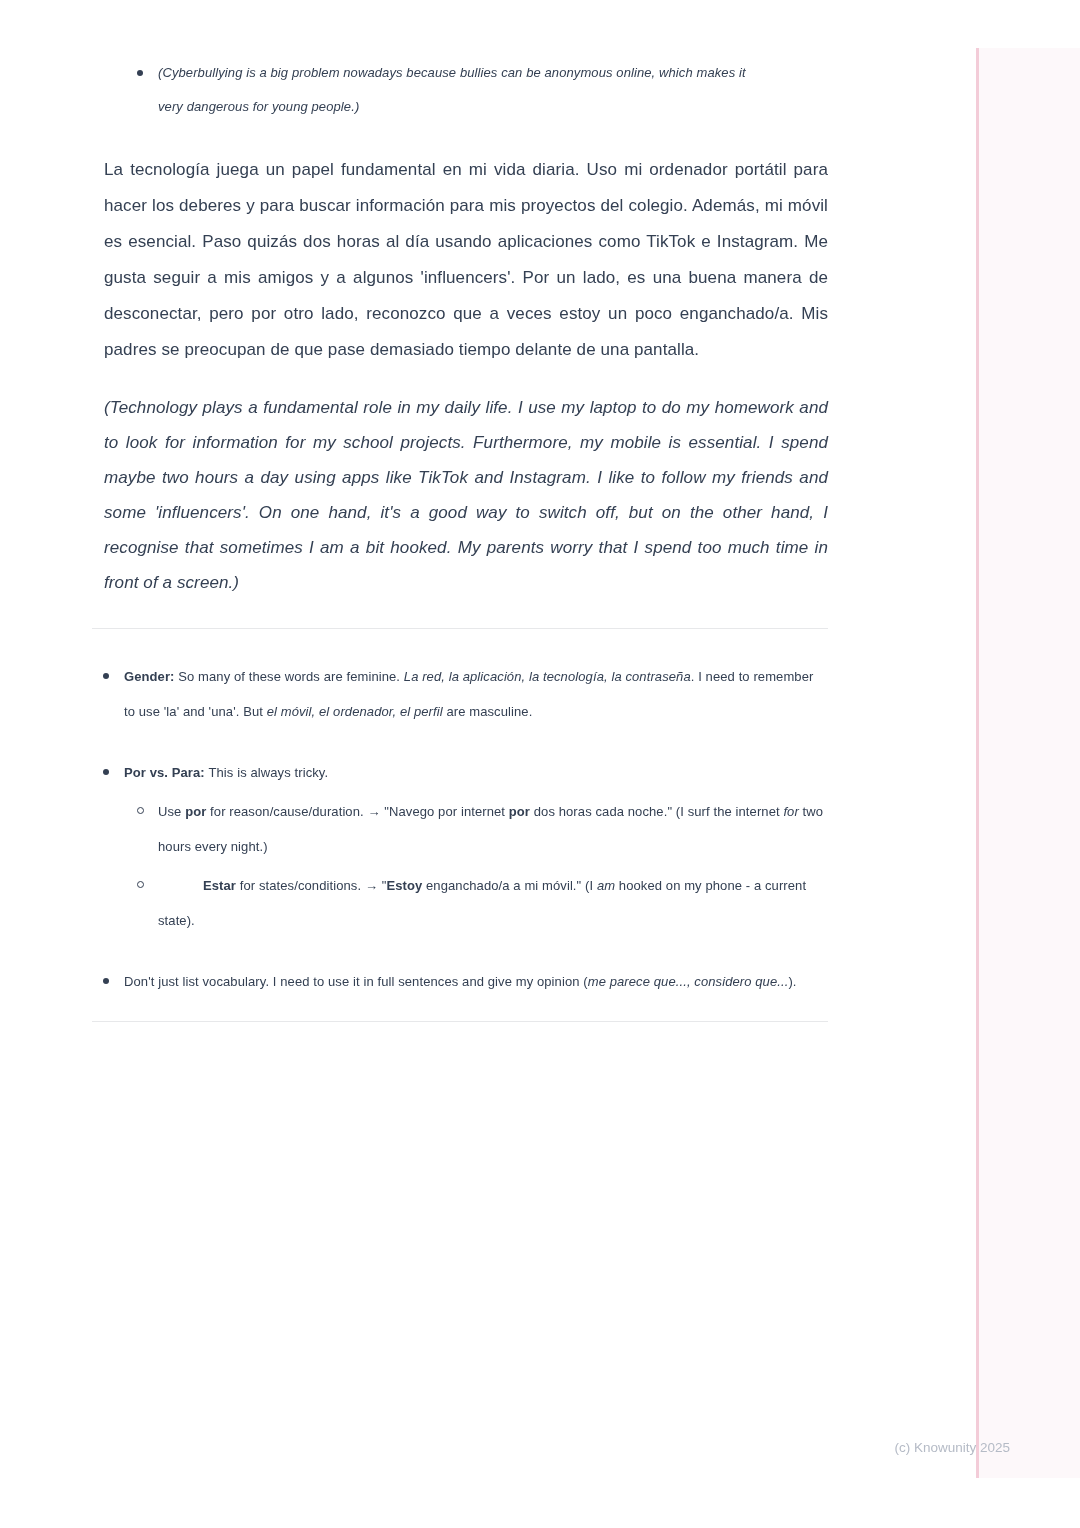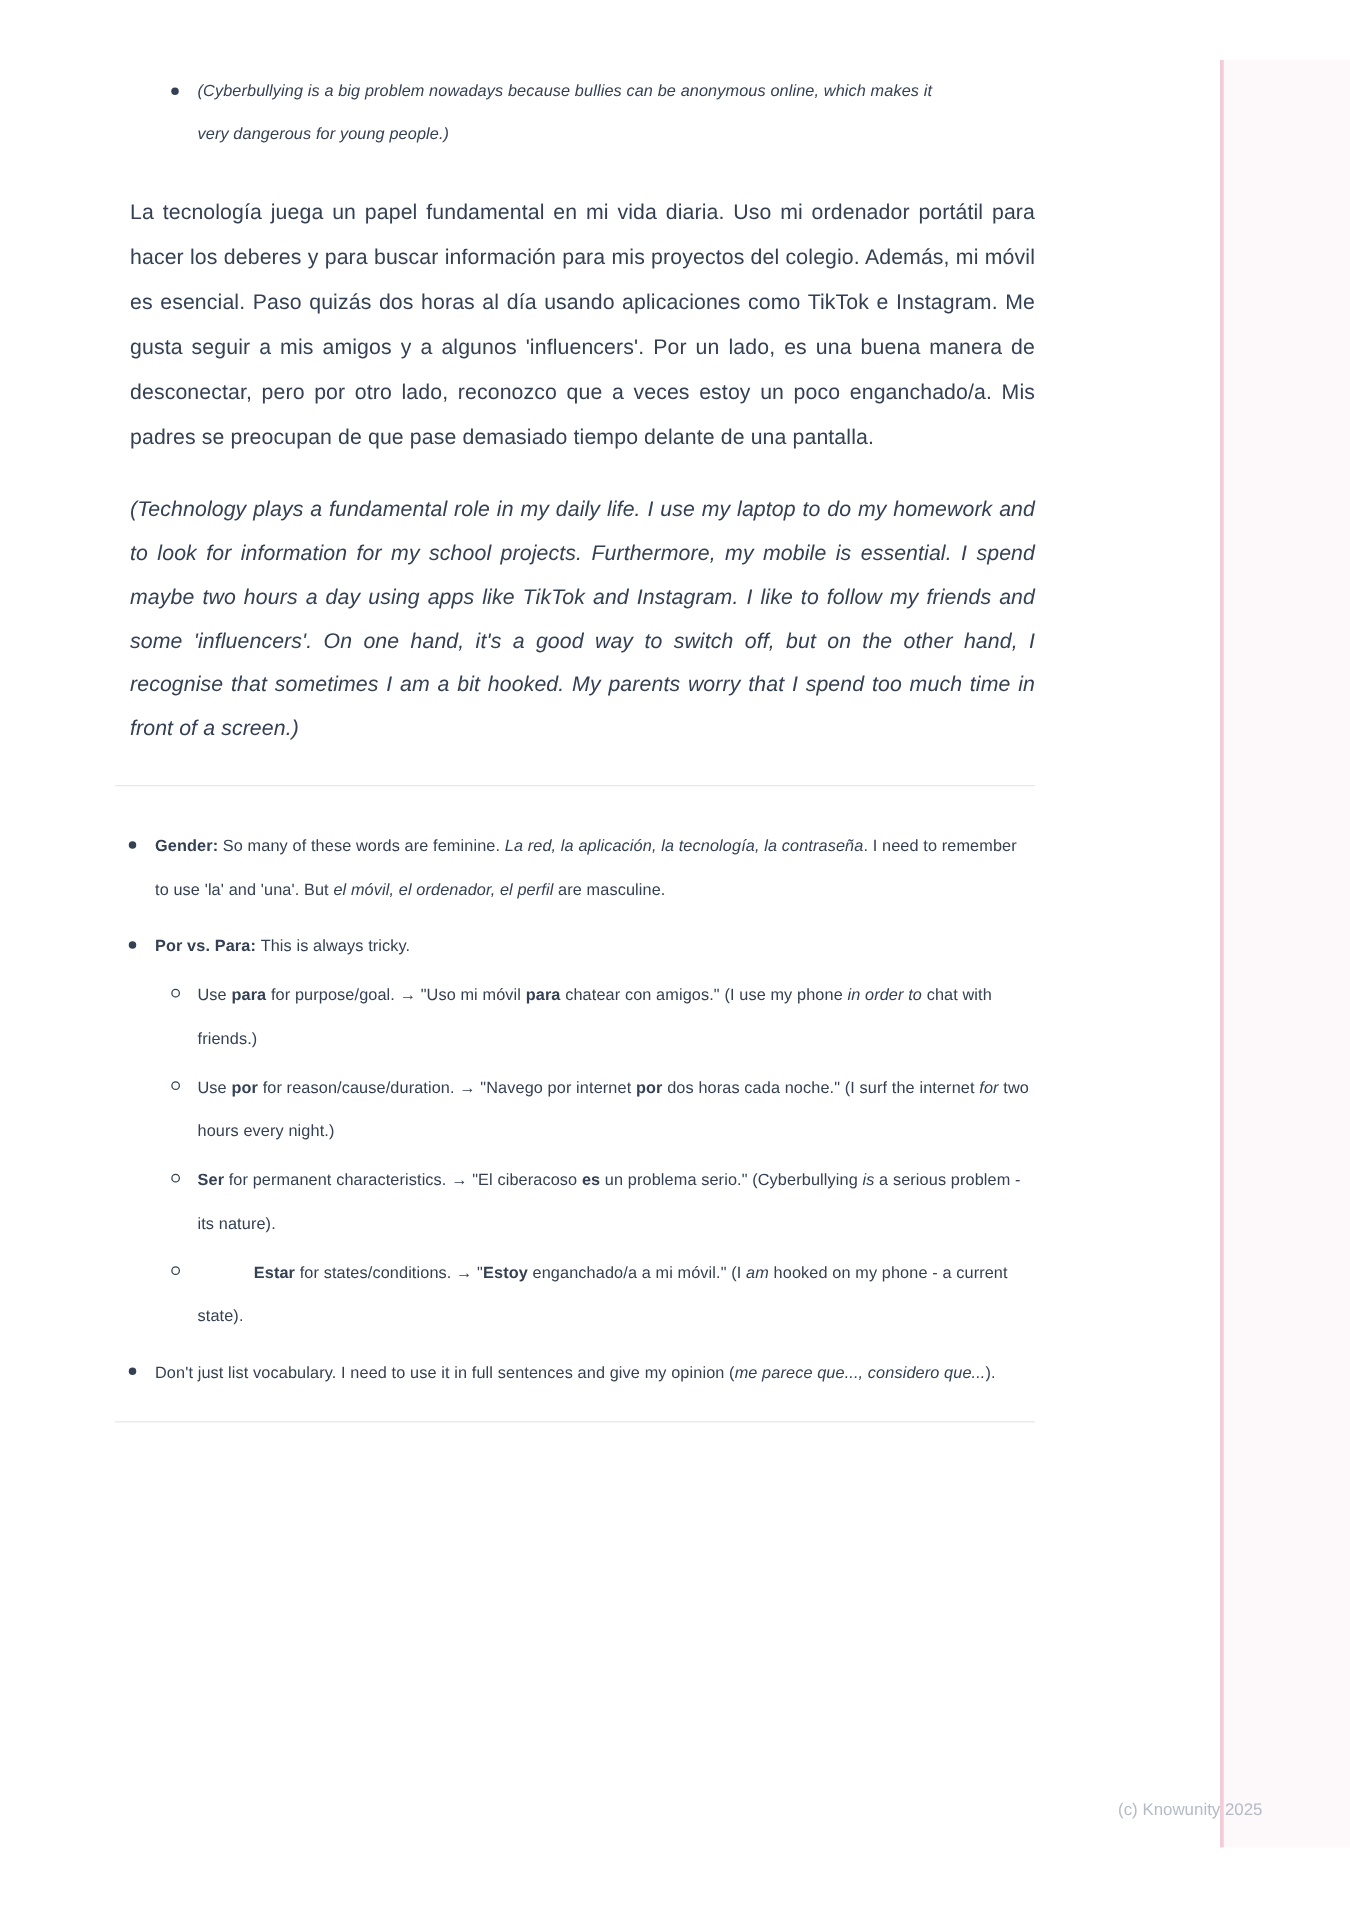--- a/index.html
+++ b/index.html
@@ -27,21 +27,21 @@
   .li-text{margin:0;font-size:13px;line-height:35px;letter-spacing:0.1px;}
   .italic{font-style:italic;}
   .intro{margin-top:56px;padding-left:45px;}
   .intro-text{max-width:612px;line-height:34px;}
   .sample-heading{margin:26px 0 0 0;font-size:18px;line-height:24px;font-weight:700;color:var(--bold-color);}
   .para{margin:28px 0 0 12px;font-size:17px;line-height:36px;letter-spacing:0.1px;text-align:justify;}
   .para.trans{margin-top:22px;line-height:35px;}
   .divider{border:none;height:1px;background:var(--divider-color);margin:28px 0 0 0;width:736px;}
   .pink-heading{margin:34px 0 0 0;font-size:29px;line-height:32px;font-weight:700;color:var(--heading-pink);letter-spacing:0.2px;}
   .list{margin-top:30px;}
-  .list .level1{padding-left:11px;margin-top:10px;}
+  .list .level1{padding-left:11px;margin-top:26px;}
   .list .level1:first-child{margin-top:0;}
   .list .level2{padding-left:45px;margin-top:4px;}
   .list .level1 .li-text{width:704px;}
   .list .level2 .li-text{width:670px;}
   .divider-bottom{margin-top:22px;}
   .footer-credit{position:absolute;top:1440px;right:70px;font-size:13.5px;line-height:16px;color:var(--footer-color);}
 </style>
 </head>
 <body>
 
@@ -67,29 +67,21 @@
       <div class="li level1">
         <span class="marker disc"></span>
         <p class="li-text"><span style="font-weight: 700;">Gender: </span><span>So many of these words are feminine. </span><span style="font-style: italic;">La red, la aplicación, la tecnología, la contraseña</span><span>. I need to remember to use 'la' and 'una'. But </span><span style="font-style: italic;">el móvil, el ordenador, el perfil</span><span> are masculine.</span></p>
       </div>
       <div class="li level1">
         <span class="marker disc"></span>
         <p class="li-text"><span style="font-weight: 700;">Por vs. Para: </span><span>This is always tricky.</span></p>
       </div>
       <div class="li level2">
         <span class="marker circle"></span>
-        <p class="li-text"><span>Use </span><span style="font-weight: 700;">para</span><span> for purpose/goal. → "Uso mi móvil </span><span style="font-weight: 700;">para</span><span> chatear con amigos." (I use my phone </span><span style="font-style: italic;">in order to</span><span> chat with friends.)</span></p>
-      </div>
-      <div class="li level2">
-        <span class="marker circle"></span>
         <p class="li-text"><span>Use </span><span style="font-weight: 700;">por</span><span> for reason/cause/duration. → "Navego por internet </span><span style="font-weight: 700;">por</span><span> dos horas cada noche." (I surf the internet </span><span style="font-style: italic;">for</span><span> two hours every night.)</span></p>
-      </div>
-      <div class="li level2">
-        <span class="marker circle"></span>
-        <p class="li-text"><span style="font-weight: 700;">Ser</span><span> for permanent characteristics. → "El ciberacoso </span><span style="font-weight: 700;">es</span><span> un problema serio." (Cyberbullying </span><span style="font-style: italic;">is</span><span> a serious problem - its nature).</span></p>
       </div>
       <div class="li level2">
         <span class="marker circle"></span>
         <p class="li-text"><span style="font-weight: 700; margin-left: 45px;">Estar</span><span> for states/conditions. → "</span><span style="font-weight: 700;">Estoy</span><span> enganchado/a a mi móvil." (I </span><span style="font-style: italic;">am</span><span> hooked on my phone - a current state).</span></p>
       </div>
       <div class="li level1">
         <span class="marker disc"></span>
         <p class="li-text"><span>Don't just list vocabulary. I need to use it in full sentences and give my opinion (</span><span style="font-style: italic;">me parece que..., considero que...</span><span>).</span></p>
       </div>
     </div>

